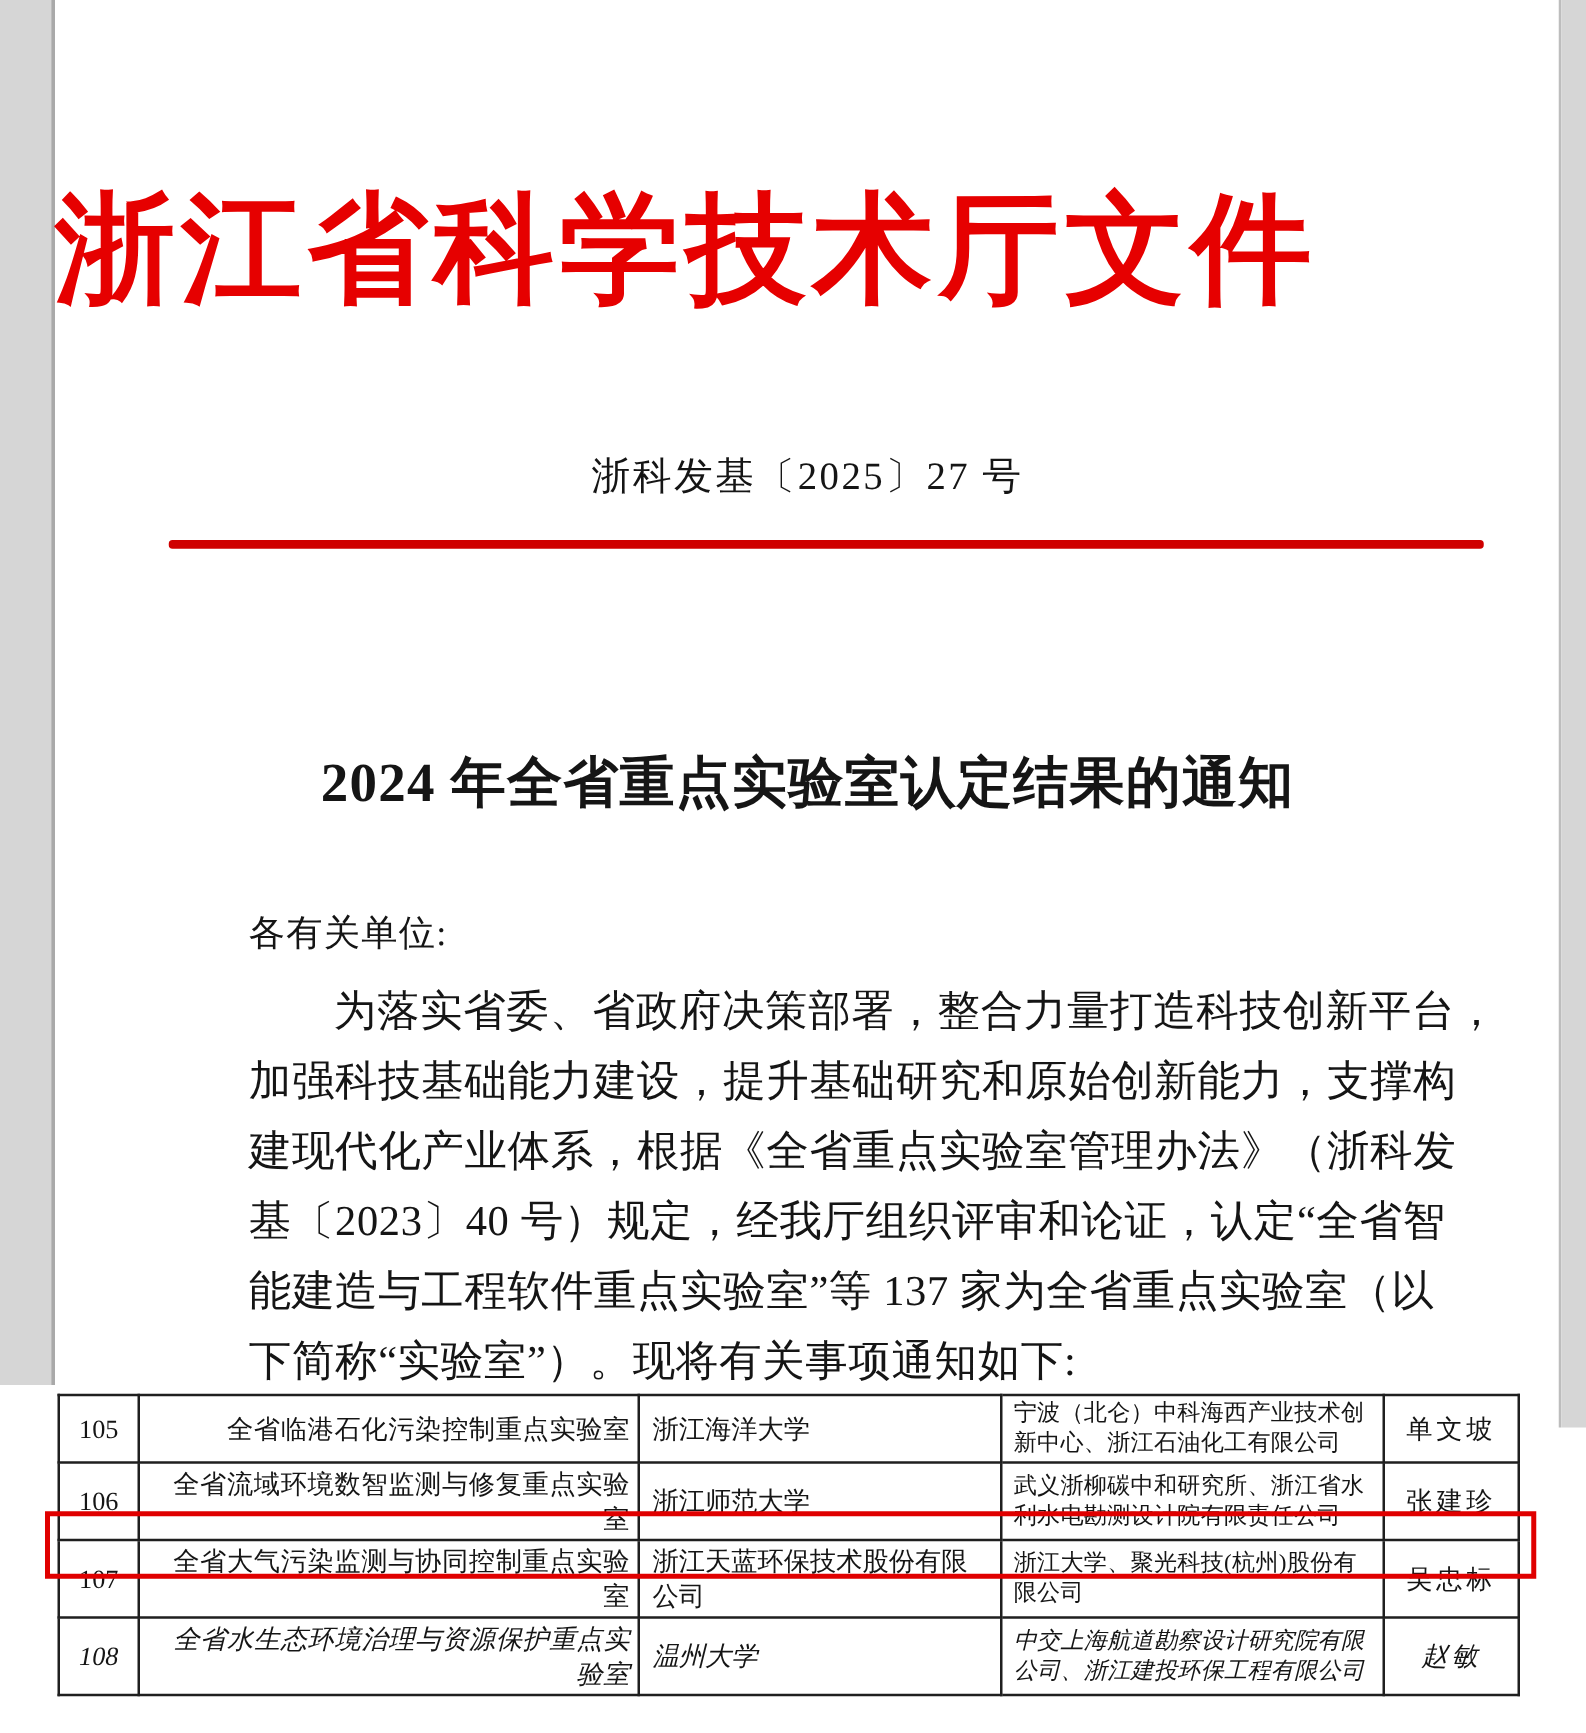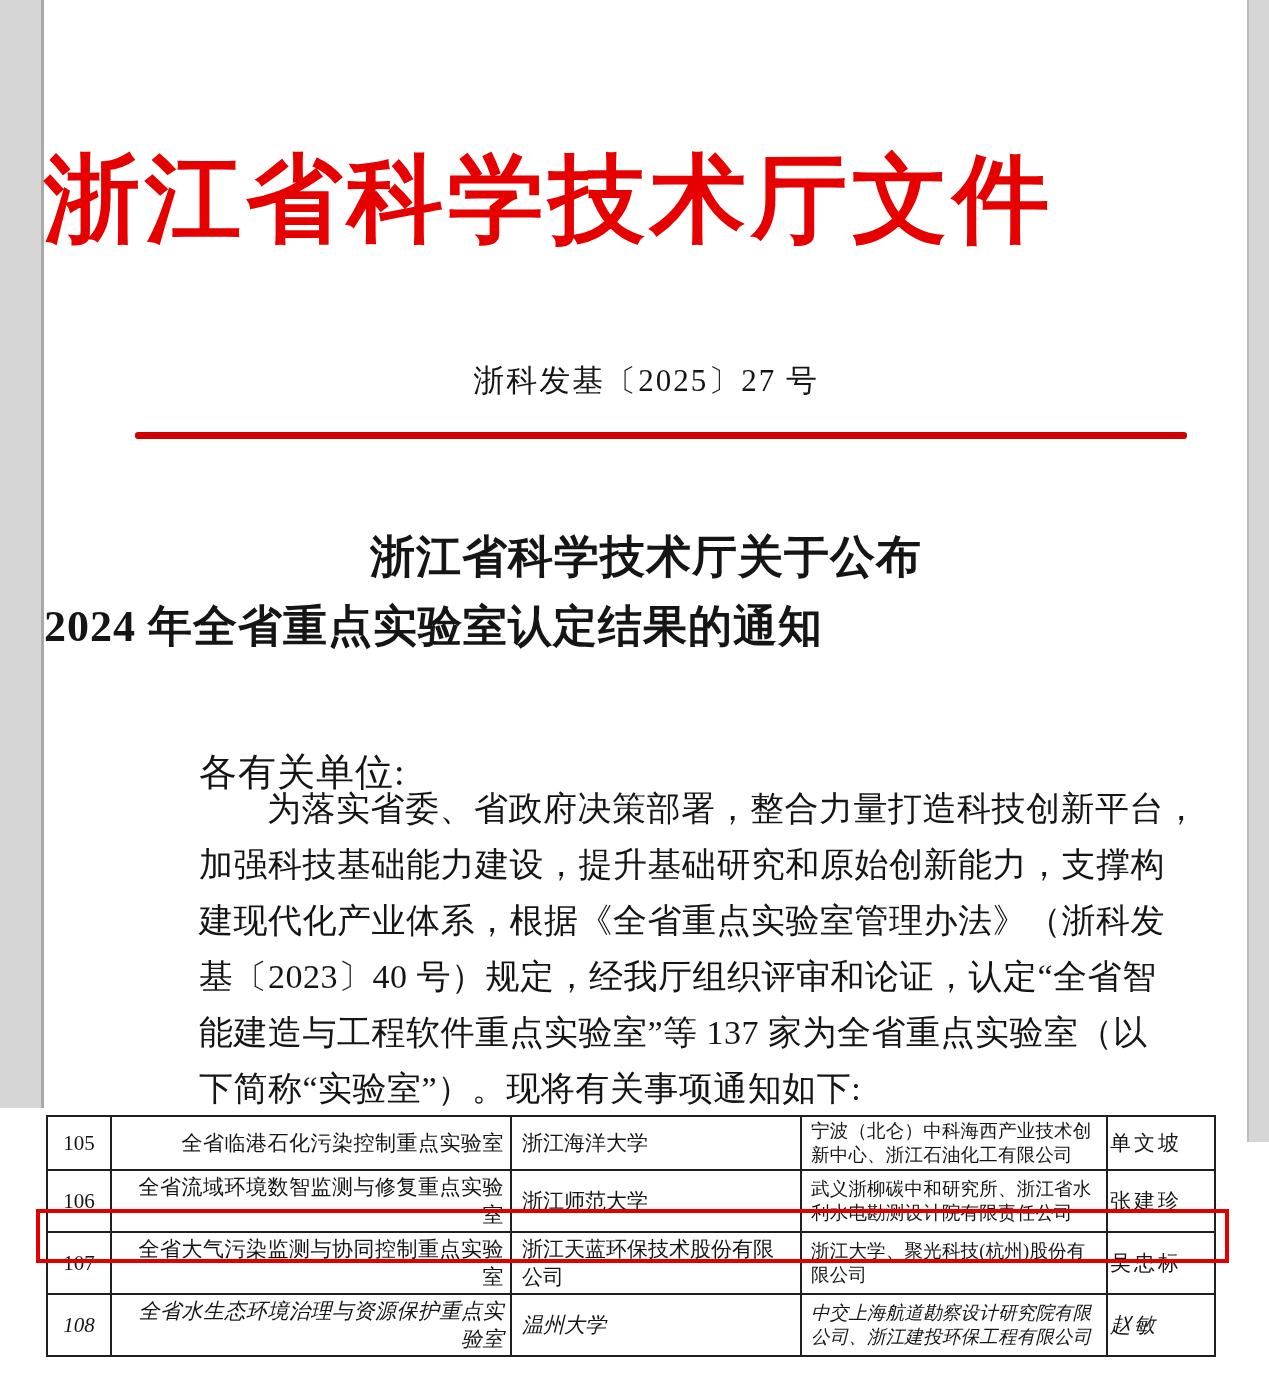--- a/index.html
+++ b/index.html
@@ -31,25 +31,25 @@
   .red-divider{
     position:absolute;left:135px;top:432px;width:1052px;height:7px;
     border-radius:3px;
   }
   .notice-title-1{
     position:absolute;left:44px;top:527px;width:1204px;
     text-align:center;font-size:45px;font-weight:700;letter-spacing:1px;white-space:nowrap;
   }
   .notice-title-2{
     position:absolute;left:44px;top:597px;width:1204px;
-    font-size:44px;font-weight:700;letter-spacing:1px;white-space:nowrap;
+    text-align:center;font-size:44px;font-weight:700;letter-spacing:1px;white-space:nowrap;
   }
   .salutation{
     position:absolute;left:199px;top:727px;
-    font-size:38px;white-space:nowrap;letter-spacing:1px;margin-top:20px;
+    font-size:29px;white-space:nowrap;letter-spacing:1px;
   }
   .body-line{
     position:absolute;left:199px;
     font-size:34px;white-space:nowrap;letter-spacing:0.5px;
   }
   .body-line.indent{left:267px;}
   .bl-0{top:786px;} .bl-1{top:842px;} .bl-2{top:898px;}
   .bl-3{top:954px;} .bl-4{top:1010px;} .bl-5{top:1066px;}
 
   
@@ -62,21 +62,21 @@
     border:2px solid #1f1f1f;
     vertical-align:middle;
     font-size:21px;
     padding:2px 6px;
     overflow:hidden;
   }
   .result-table td.c-no{text-align:center;padding:0 0;}
   .result-table td.c-lab{padding-left:9px;letter-spacing:0.5px;text-align:right;}
   .result-table td.c-inst{padding-left:10px;}
   .result-table td.c-partners{font-size:18.5px;line-height:24px;padding-left:9px;letter-spacing:0.2px;}
-  .result-table td.c-dir{text-align:left;letter-spacing:3px;padding:2px 2px;}
+  .result-table td.c-dir{text-align:center;letter-spacing:3px;padding:2px 2px;}
   .r-105{height:44px;} .r-106{height:45px;} .r-107{height:47px;} .r-108{height:45px;font-style:italic;}
 
   .highlight-box{
     position:absolute;left:36px;top:1209px;width:1185px;height:46px;
     border-style:solid;border-width:4px;
     background:transparent;
     z-index:3;
   }
 </style>
 </head>
@@ -87,21 +87,20 @@
   <div class="top-section">
     <div class="gray-strip-left"></div>
     <div class="gray-edge-left"></div>
 
     <div class="header-title" style="color: rgb(230, 0, 0);">浙江省科学技术厅文件</div>
 
     <div class="doc-number">浙科发基〔2025〕27 号</div>
 
     <div class="red-divider" style="background: rgb(207, 0, 0);"></div>
 
-    <div class="notice-title-1">浙江省科学技术厅关于公布</div>
     <div class="notice-title-2">2024 年全省重点实验室认定结果的通知</div>
 
     <div class="salutation">各有关单位:</div>
 
     <div class="body-line indent bl-0">为落实省委、省政府决策部署，整合力量打造科技创新平台，</div>
     <div class="body-line bl-2">建现代化产业体系，根据《全省重点实验室管理办法》（浙科发</div>
     <div class="body-line bl-1">加强科技基础能力建设，提升基础研究和原始创新能力，支撑构</div>
     <div class="body-line bl-3">基〔2023〕40 号）规定，经我厅组织评审和论证，认定“全省智</div>
     <div class="body-line bl-4">能建造与工程软件重点实验室”等 137 家为全省重点实验室（以</div>
     <div class="body-line bl-5">下简称“实验室”）。现将有关事项通知如下:</div>

